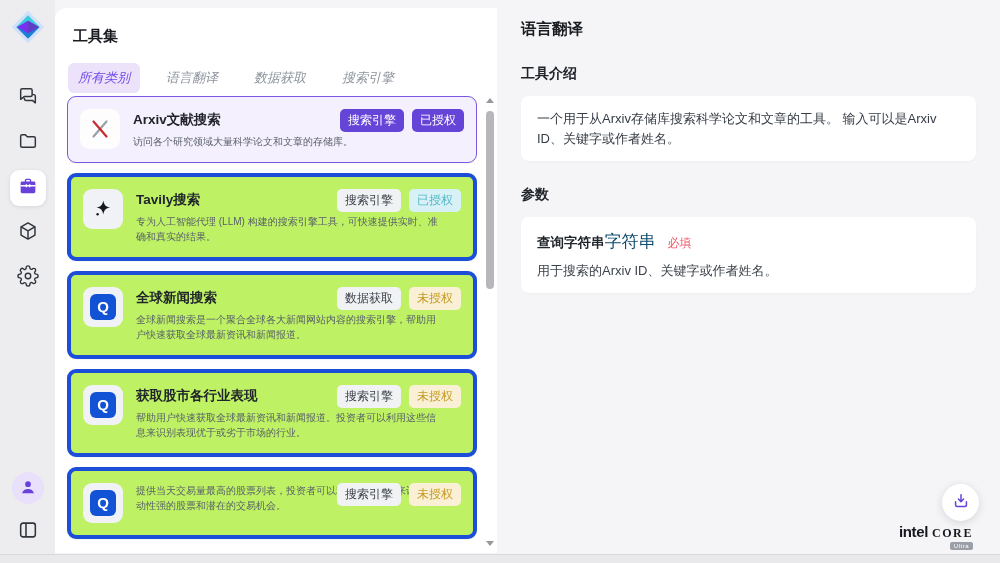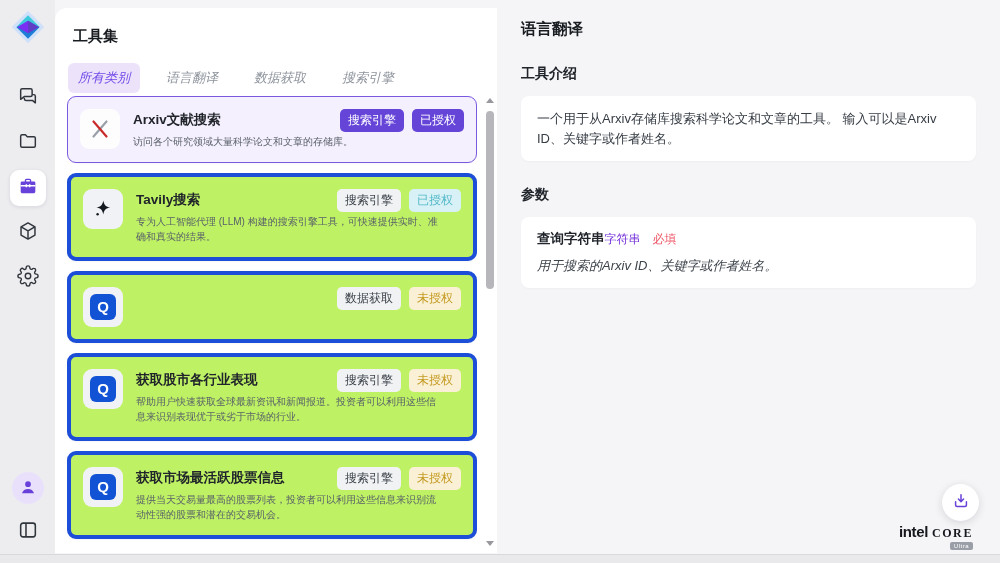--- a/index.html
+++ b/index.html
@@ -54,23 +54,23 @@
 
   
   .detail-panel { position:relative; flex:1; background:#f5f5f7; padding:19px 24px 0 24px; }
   .detail-title { font-size:15.5px; font-weight:bold; color:#191c20; }
   .section-h { font-size:14px; font-weight:bold; color:#21252b; margin-top:25px; }
   .d-card { background:#ffffff; border-radius:8px; padding:13px 16px; margin-top:13px;
             box-shadow:0 1px 2px rgba(16,24,40,.03); }
   .d-intro { font-size:13px; color:#363c44; line-height:1.5; }
   .param-head { display:flex; align-items:baseline; }
   .p-name { font-size:13.5px; font-weight:bold; color:#21252b; }
-  .p-type { font-size:12px; color:#6d28d9; }
+  .p-type { font-size:17px; color:#0c4a6e; }
   .p-req  { font-size:12px; color:#ee5868;margin-left:12px; }
-  .p-desc { font-size:13px; color:#3d434b; margin-top:9px;font-style:italic; }
+  .p-desc { font-size:13px; color:#3d434b; margin-top:9px; }
 
   .fab { position:absolute; right:21px; bottom:42px; width:37px; height:37px; border:none; border-radius:50%;
          background:#ffffff; box-shadow:0 2px 9px rgba(25,25,60,.14); display:flex; align-items:center;
          justify-content:center; cursor:pointer; }
   .brand { position:absolute; right:27px; bottom:13px; display:flex; flex-direction:column; align-items:flex-end; color:#16181d; }
   .brand-row { display:flex; align-items:baseline; gap:4px;margin-left:44px; }
   .b-intel { font-size:15px; font-weight:bold; letter-spacing:-0.4px; }
   .b-core  { font-size:12px; letter-spacing:1.6px; font-weight:600;font-family:Liberation Serif, serif; }
   .b-badge { font-size:6px; background:#9a9ea6; color:#fff; border-radius:2px; padding:1px 4px; margin-top:1px; letter-spacing:.5px; }
 
@@ -196,20 +196,24 @@
         <div class="tool-tags">
           <span class="tag t-neutral">搜索引擎</span>
           <span class="tag t-cyan">已授权</span>
         </div>
       </article>
 
       <article class="tool-card">
         <div class="tool-icon">
             <span class="q-badge">Q</span>
           </div>
+        <div class="tool-text">
+          <div class="tool-title">全球新闻搜索</div>
+          <div class="tool-desc">全球新闻搜索是一个聚合全球各大新闻网站内容的搜索引擎，帮助用户快速获取全球最新资讯和新闻报道。</div>
+        </div>
         <div class="tool-tags">
           <span class="tag t-neutral">数据获取</span>
           <span class="tag t-amber">未授权</span>
         </div>
       </article>
 
       <article class="tool-card">
         <div class="tool-icon">
             <span class="q-badge">Q</span>
           </div>
@@ -221,21 +225,20 @@
           <span class="tag t-neutral">搜索引擎</span>
           <span class="tag t-amber">未授权</span>
         </div>
       </article>
 
       <article class="tool-card">
         <div class="tool-icon">
             <span class="q-badge">Q</span>
           </div>
         <div class="tool-text">
-          <div class="tool-title">获取市场最活跃股票信息</div>
           <div class="tool-desc">提供当天交易量最高的股票列表，投资者可以利用这些信息来识别流动性强的股票和潜在的交易机会。</div>
         </div>
         <div class="tool-tags">
           <span class="tag t-neutral">搜索引擎</span>
           <span class="tag t-amber">未授权</span>
         </div>
       </article>
 
     </div>
 

